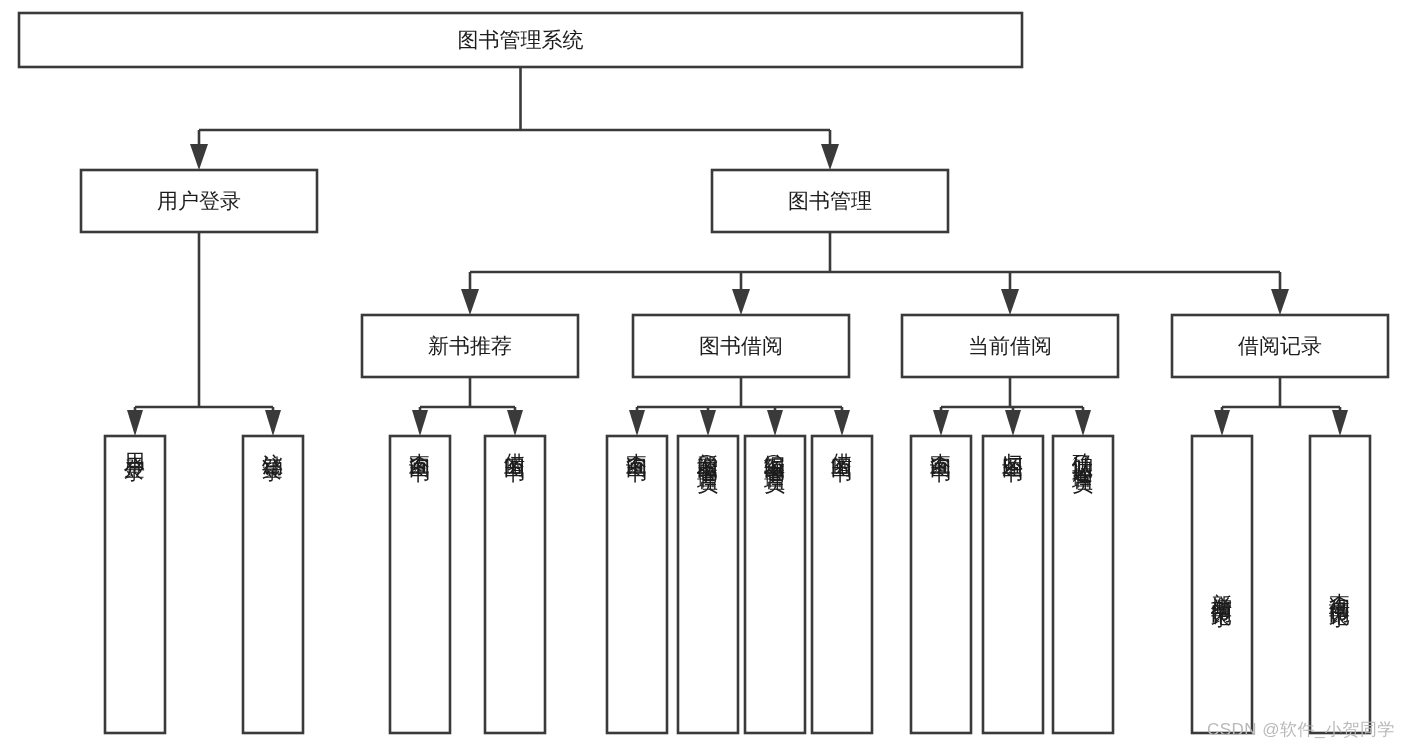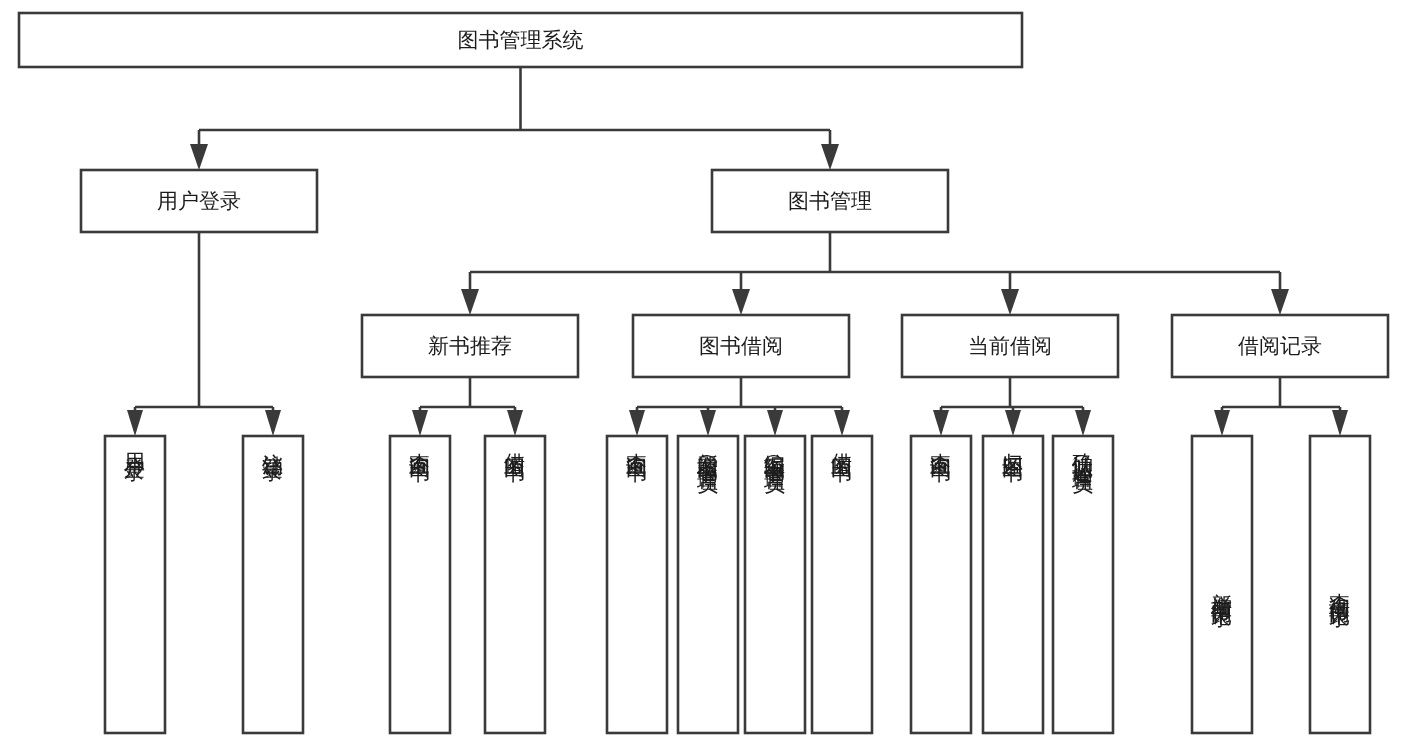--- a/index.html
+++ b/index.html
@@ -242,14 +242,15 @@
   <div class="leaf-label-wrap" style="left:1053px; top:436px; width:60px; height:297px; align-items:flex-start;">
     <span>确认归还（管理员）</span>
   </div>
   <div class="leaf-label-wrap" style="left:1192px; top:436px; width:60px; height:297px; align-items:center;">
     <span>新增借阅记录</span>
   </div>
   <div class="leaf-label-wrap" style="left:1310px; top:436px; width:60px; height:297px; align-items:center;">
     <span>查询借阅记录</span>
   </div>
 
+  <div class="watermark">CSDN @软件_小贺同学</div>
 
 </div>
 
 </body></html>

